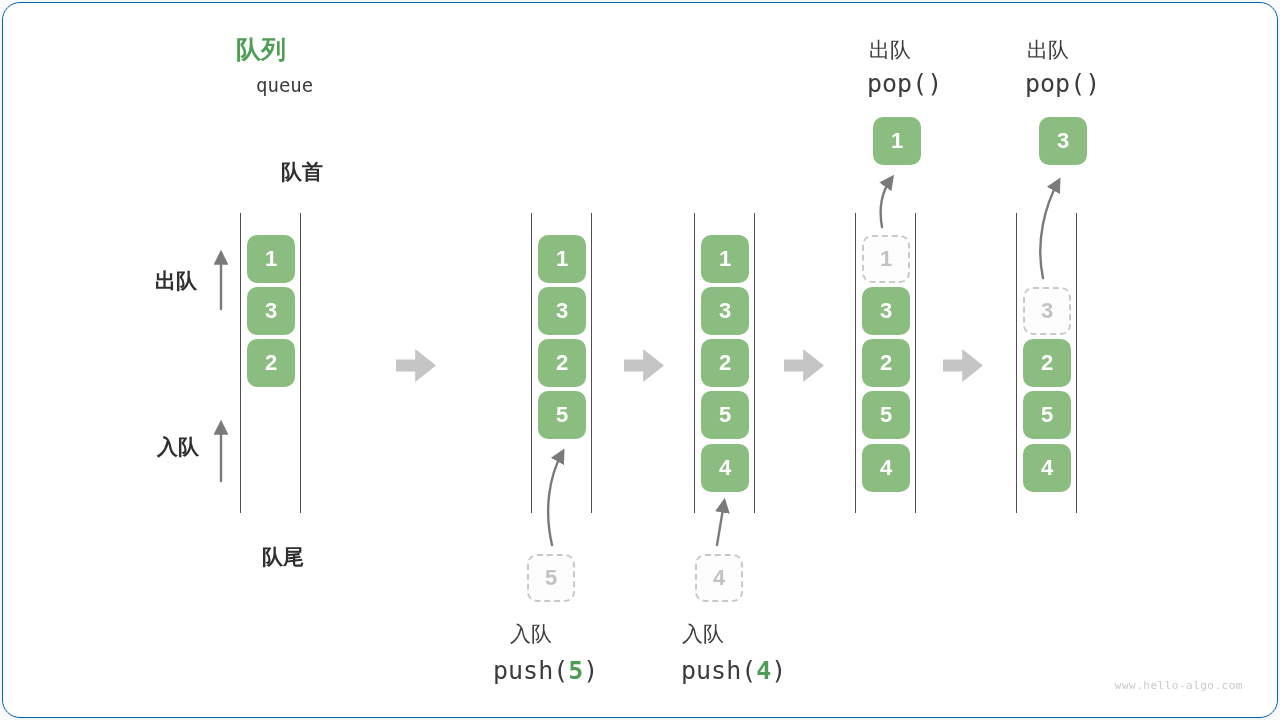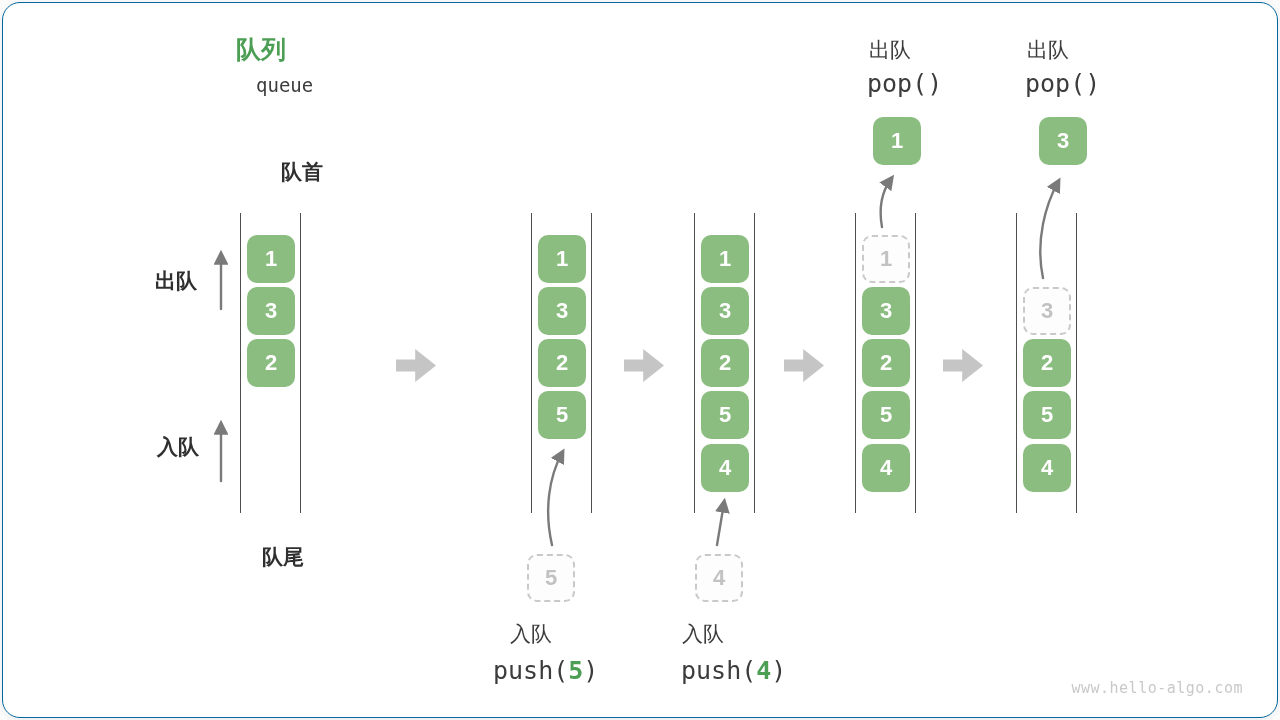--- a/index.html
+++ b/index.html
@@ -68,21 +68,21 @@
   .op-pop1-fn { left: 864px;  top: 66px; }
   .op-pop2-zh { left: 1024px; top: 33px; }
   .op-pop2-fn { left: 1022px; top: 66px; }
   .op-push5-zh { left: 507px; top: 617px; }
   .op-push5-fn { left: 490px; top: 653px; }
   .op-push4-zh { left: 679px; top: 617px; }
   .op-push4-fn { left: 678px; top: 653px; }
   .fn-arg { color: #4b9e53; font-weight: 700; }
 
   .watermark {
-    right: 34px; top: 676px; font-size: 15px; letter-spacing: 0.5px;
+    right: 34px; top: 676px; font-size: 11px; letter-spacing: 0.5px;
     color: #c9c9c9; font-family: "DejaVu Sans Mono", "Liberation Mono", monospace;
   }
 
   svg.arrow-layer { position: absolute; left: 0; top: 0; pointer-events: none; }
 </style>
 </head>
 <body>
 
 <div class="card">
 

